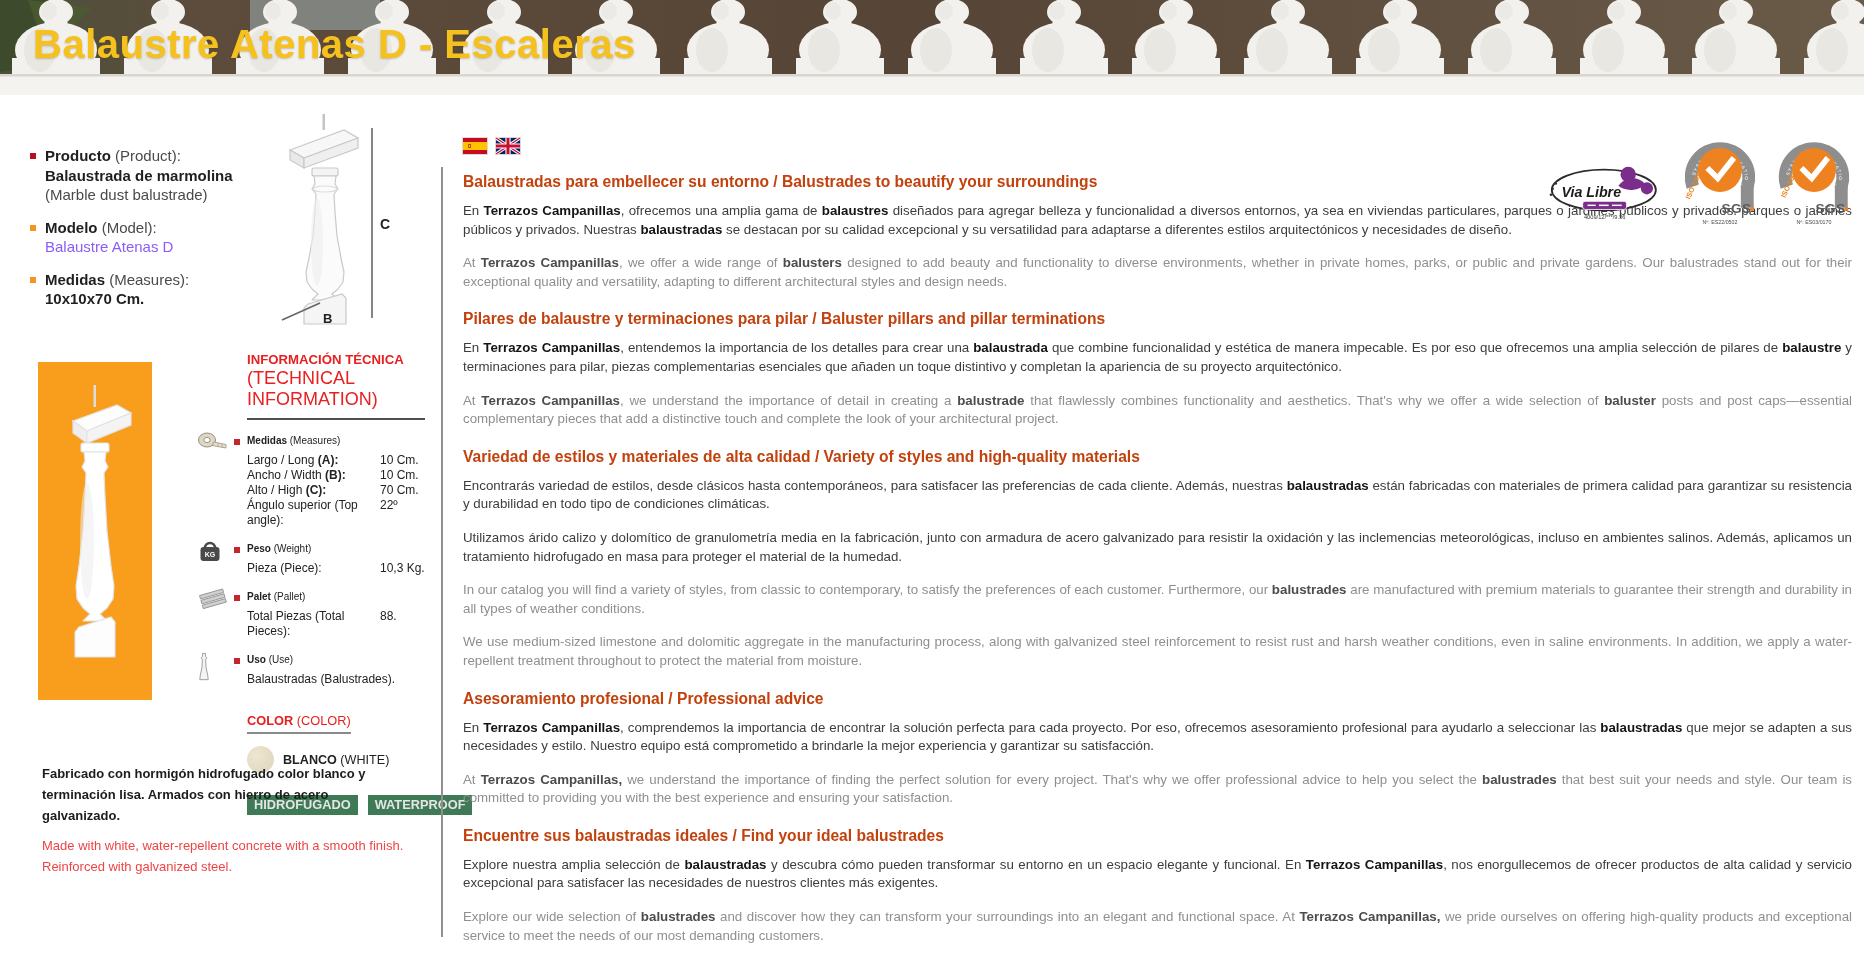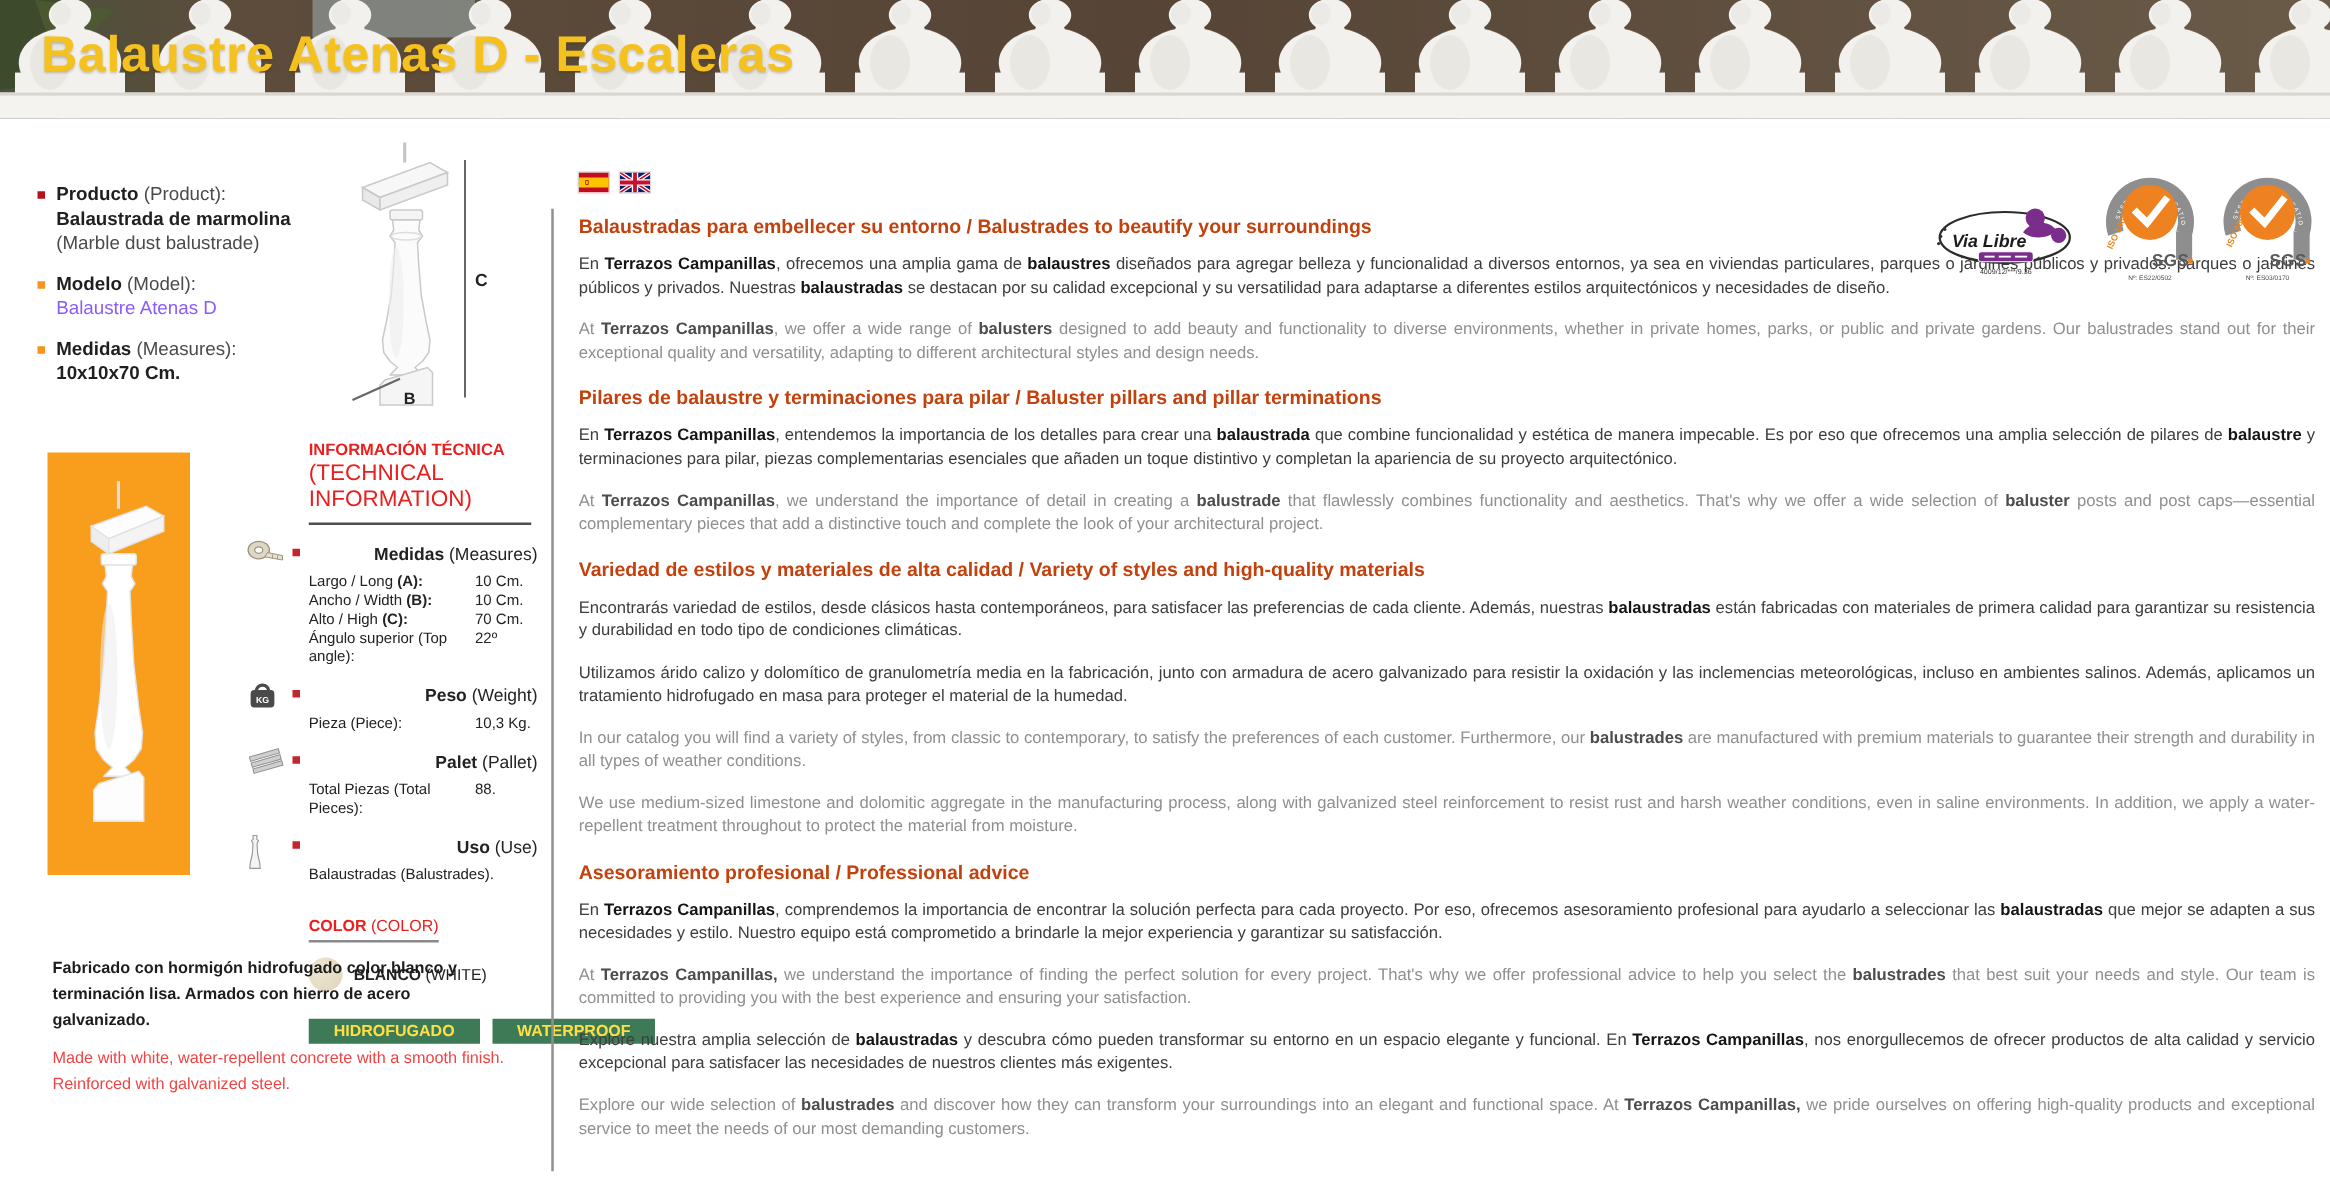--- a/index.html
+++ b/index.html
@@ -27,33 +27,33 @@
 
   
   .tech { position:absolute; left:196px; top:352px; width:234px; font-size:12px; color:#222; }
   .tech-head { margin-left:51px; }
   .tech-title { color:#e8201f; font-weight:700; font-size:13.2px; }
   .tech-sub { color:#e8201f; font-size:18px; margin-top:1px; }
   .tech-hr { border:none; border-top:2px solid #4f4f4f; margin:8px 0 0; width:178px; }
   .tech-sec { position:relative; padding-left:51px; margin-top:15px; }
   .sec-icon { position:absolute; left:1px; top:-4px; }
   .sec-bullet { position:absolute; left:38px; top:4px; width:5.5px; height:5.5px; background:#c1272d; }
-  .sec-head { font-size:14px; margin-bottom:7px;text-align:right; }
+  .sec-head { font-size:10px; margin-bottom:7px; }
   .t-row { display:flex; line-height:15px; }
   .t-label { width:133px; }
   .t-val { flex:1; }
   .color-block { margin-left:51px; margin-top:26px; }
   .color-title { color:#e8201f; font-weight:700; font-size:12.8px; border-bottom:2px solid #8a8a8a;
     padding-bottom:4px; display:inline-block; }
   .swatch-row { display:flex; align-items:center; gap:9px; margin-top:12px; }
   .swatch { width:27px; height:27px; border-radius:50%;
     background:radial-gradient(circle at 35% 35%, #eee6d2, #ded4ba); }
   .swatch-label { font-size:12.6px; }
   .badges { margin-left:51px; margin-top:22px; display:flex; gap:10px; }
-  .badge { background:#3f7a56; color:#fde047; font-weight:700; font-size:12.8px; padding:2px 20px 3px; }
+  .badge { background:#3f7a56; color:#e5e5e5; font-weight:700; font-size:12.8px; padding:2px 7px 3px; }
 
   .footnote { position:absolute; left:42px; top:763px; width:364px; font-size:13px; line-height:21px; }
   .fn-es { font-weight:700; color:#1c1c1c; margin:0 0 9px; }
   .fn-en { color:#ef4444; margin:0; }
 
   .divider { position:absolute; left:441px; top:167px; width:2px; height:770px; background:#909090; }
 
   
   .article { position:absolute; left:463px; top:138px; width:1389px; }
   .flags { display:flex; gap:9px; margin-bottom:5px; }
@@ -289,20 +289,21 @@
     <h2>Variedad de estilos y materiales de alta calidad / Variety of styles and high-quality materials</h2>
     <p class="para es"><span>Encontrarás variedad de estilos, desde clásicos hasta contemporáneos, para satisfacer las preferencias de cada cliente. Además, nuestras </span><b>balaustradas</b><span> están fabricadas con materiales de primera calidad para garantizar su resistencia y durabilidad en todo tipo de condiciones climáticas.</span></p>
     <p class="para es"><span>Utilizamos árido calizo y dolomítico de granulometría media en la fabricación, junto con armadura de acero galvanizado para resistir la oxidación y las inclemencias meteorológicas, incluso en ambientes salinos. Además, aplicamos un tratamiento hidrofugado en masa para proteger el material de la humedad.</span></p>
     <p class="para en"><span>In our catalog you will find a variety of styles, from classic to contemporary, to satisfy the preferences of each customer. Furthermore, our </span><b>balustrades</b><span> are manufactured with premium materials to guarantee their strength and durability in all types of weather conditions.</span></p>
     <p class="para en"><span>We use medium-sized limestone and dolomitic aggregate in the manufacturing process, along with galvanized steel reinforcement to resist rust and harsh weather conditions, even in saline environments. In addition, we apply a water-repellent treatment throughout to protect the material from moisture.</span></p>
 
     <h2>Asesoramiento profesional / Professional advice</h2>
     <p class="para es"><span>En </span><b>Terrazos Campanillas</b><span>, comprendemos la importancia de encontrar la solución perfecta para cada proyecto. Por eso, ofrecemos asesoramiento profesional para ayudarlo a seleccionar las </span><b>balaustradas</b><span> que mejor se adapten a sus necesidades y estilo. Nuestro equipo está comprometido a brindarle la mejor experiencia y garantizar su satisfacción.</span></p>
     <p class="para en"><span>At </span><b>Terrazos Campanillas,</b><span> we understand the importance of finding the perfect solution for every project. That's why we offer professional advice to help you select the </span><b>balustrades</b><span> that best suit your needs and style. Our team is committed to providing you with the best experience and ensuring your satisfaction.</span></p>
 
+    <h2>Encuentre sus balaustradas ideales / Find your ideal balustrades</h2>
     <p class="para es"><span>Explore nuestra amplia selección de </span><b>balaustradas</b><span> y descubra cómo pueden transformar su entorno en un espacio elegante y funcional. En </span><b>Terrazos Campanillas</b><span>, nos enorgullecemos de ofrecer productos de alta calidad y servicio excepcional para satisfacer las necesidades de nuestros clientes más exigentes.</span></p>
     <p class="para en"><span>Explore our wide selection of </span><b>balustrades</b><span> and discover how they can transform your surroundings into an elegant and functional space. At </span><b>Terrazos Campanillas,</b><span> we pride ourselves on offering high-quality products and exceptional service to meet the needs of our most demanding customers.</span></p>
   </div>
 
   <div class="logos">
     <svg width="122" height="64" viewBox="0 0 150 78" style="margin-top:12px">
       <ellipse cx="76" cy="34" rx="64" ry="25" fill="none" stroke="#2b2b2b" stroke-width="2.2"></ellipse>
       <circle cx="106" cy="15" r="9.5" fill="#7b2d8b"></circle>
       <path d="M94,29 C102,18 118,16 127,27 C119,36 101,36 94,29 Z" fill="#7b2d8b"></path>
       <circle cx="129" cy="32" r="7.5" fill="#7b2d8b"></circle>

